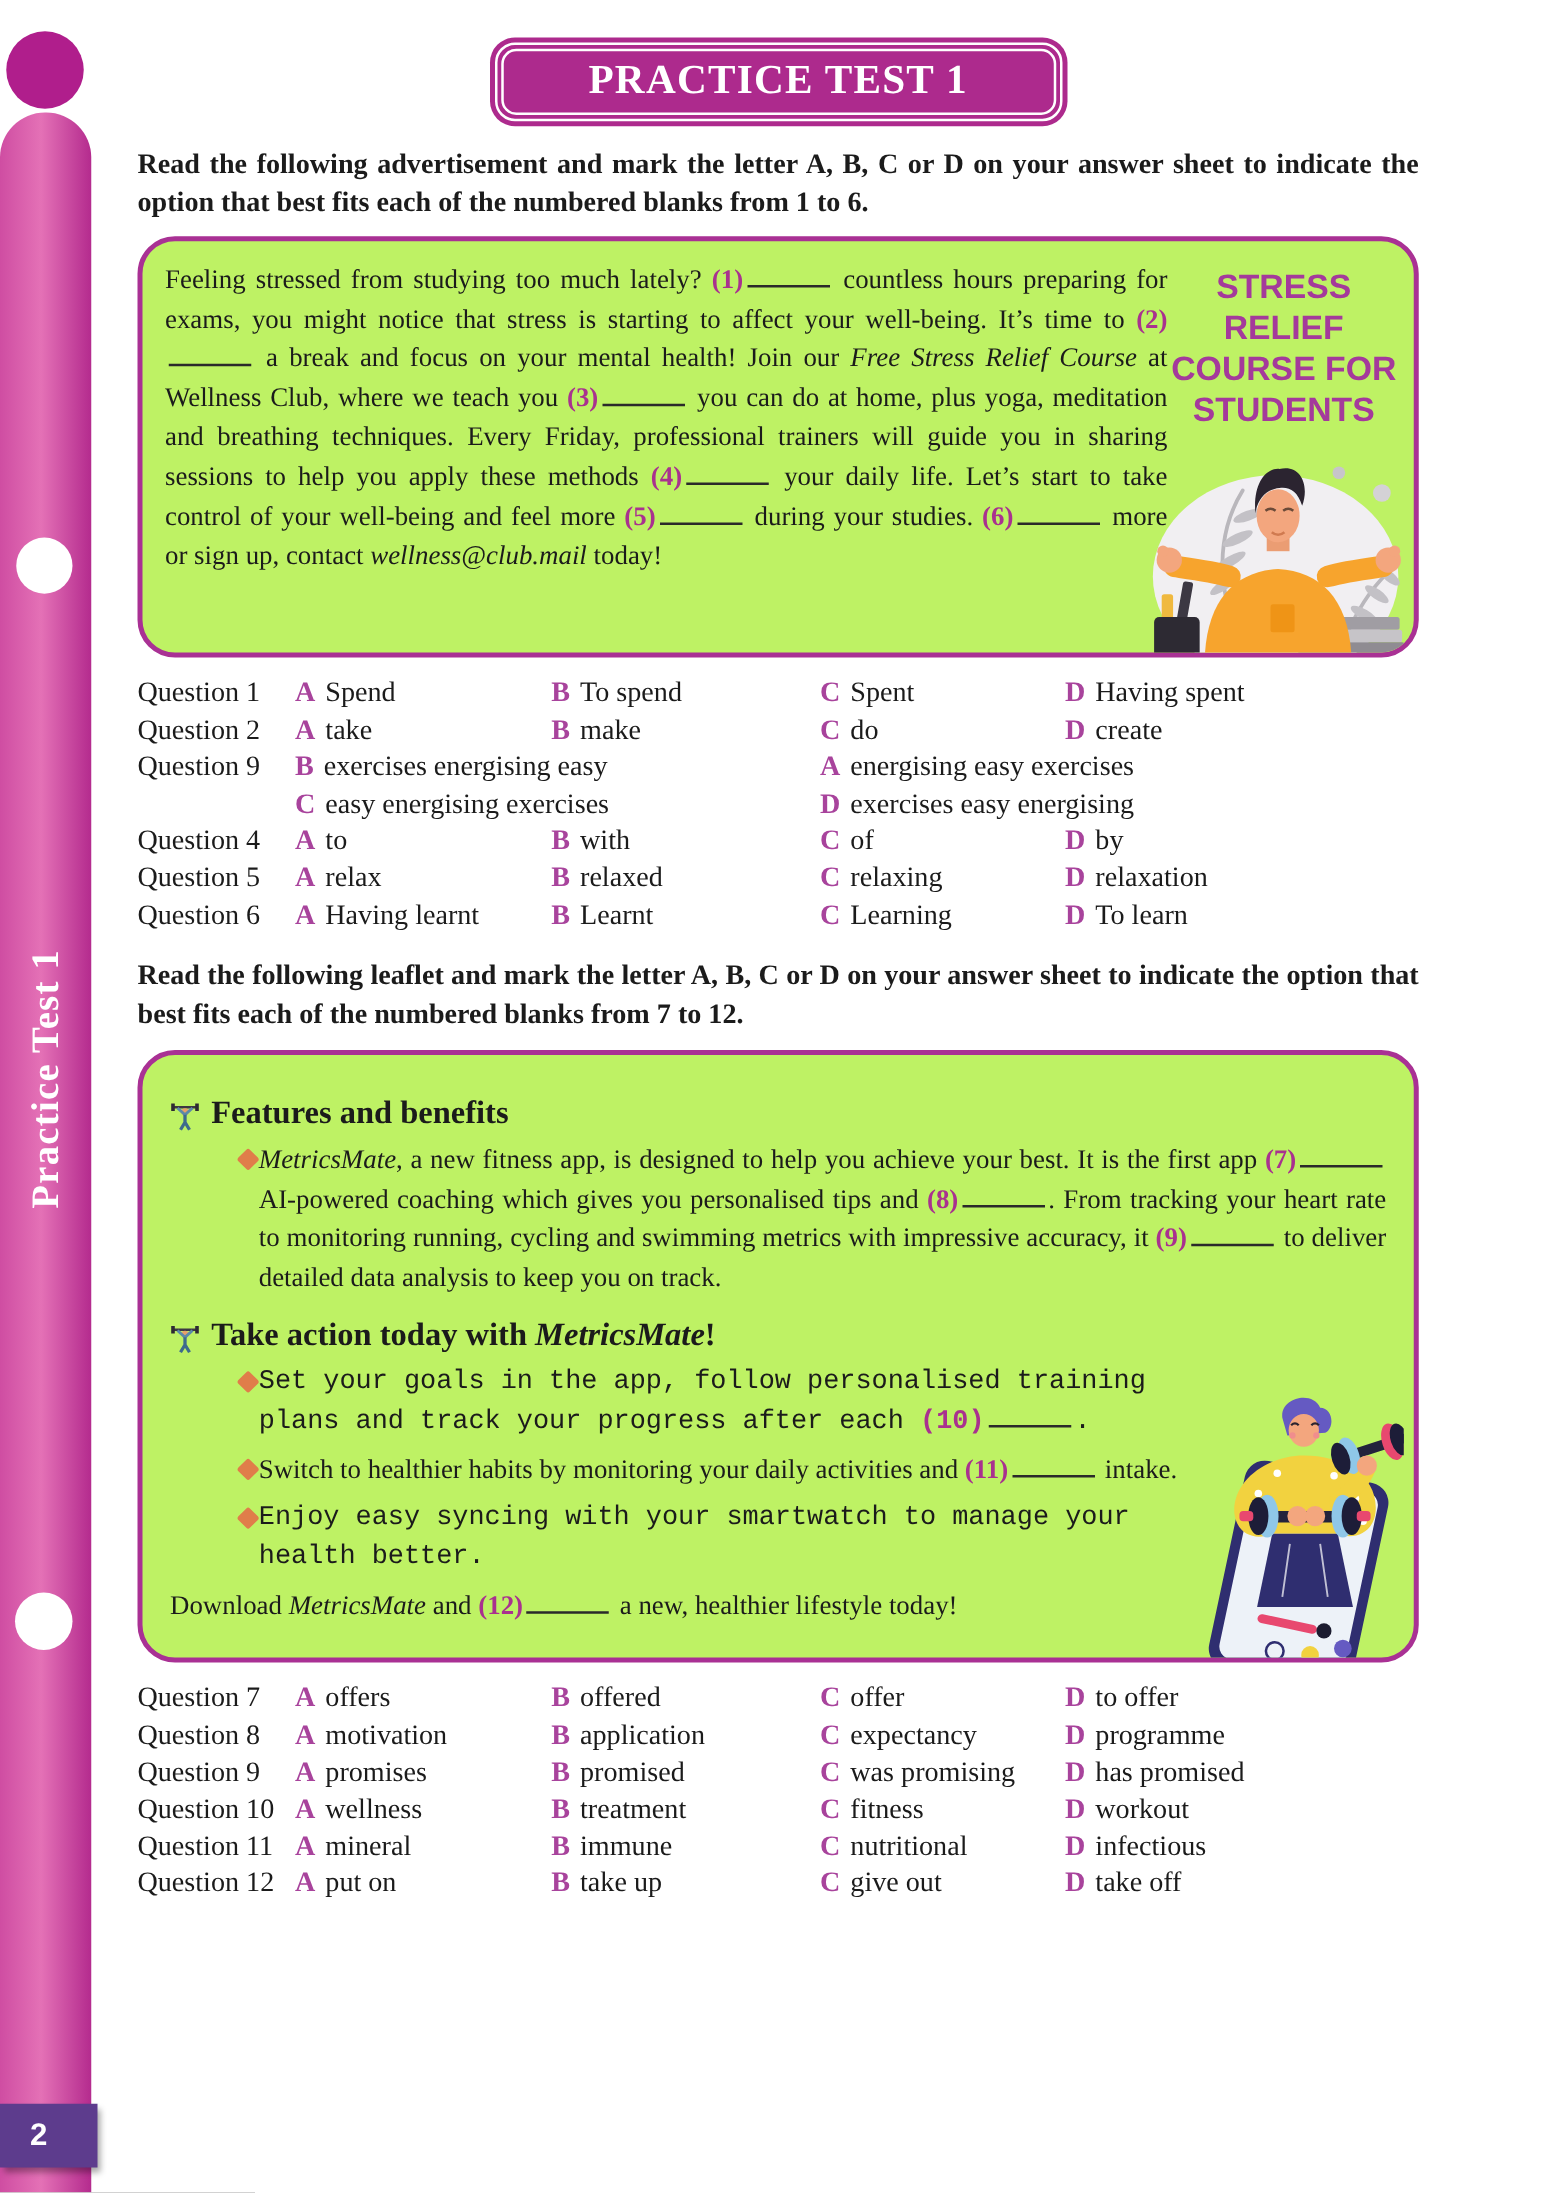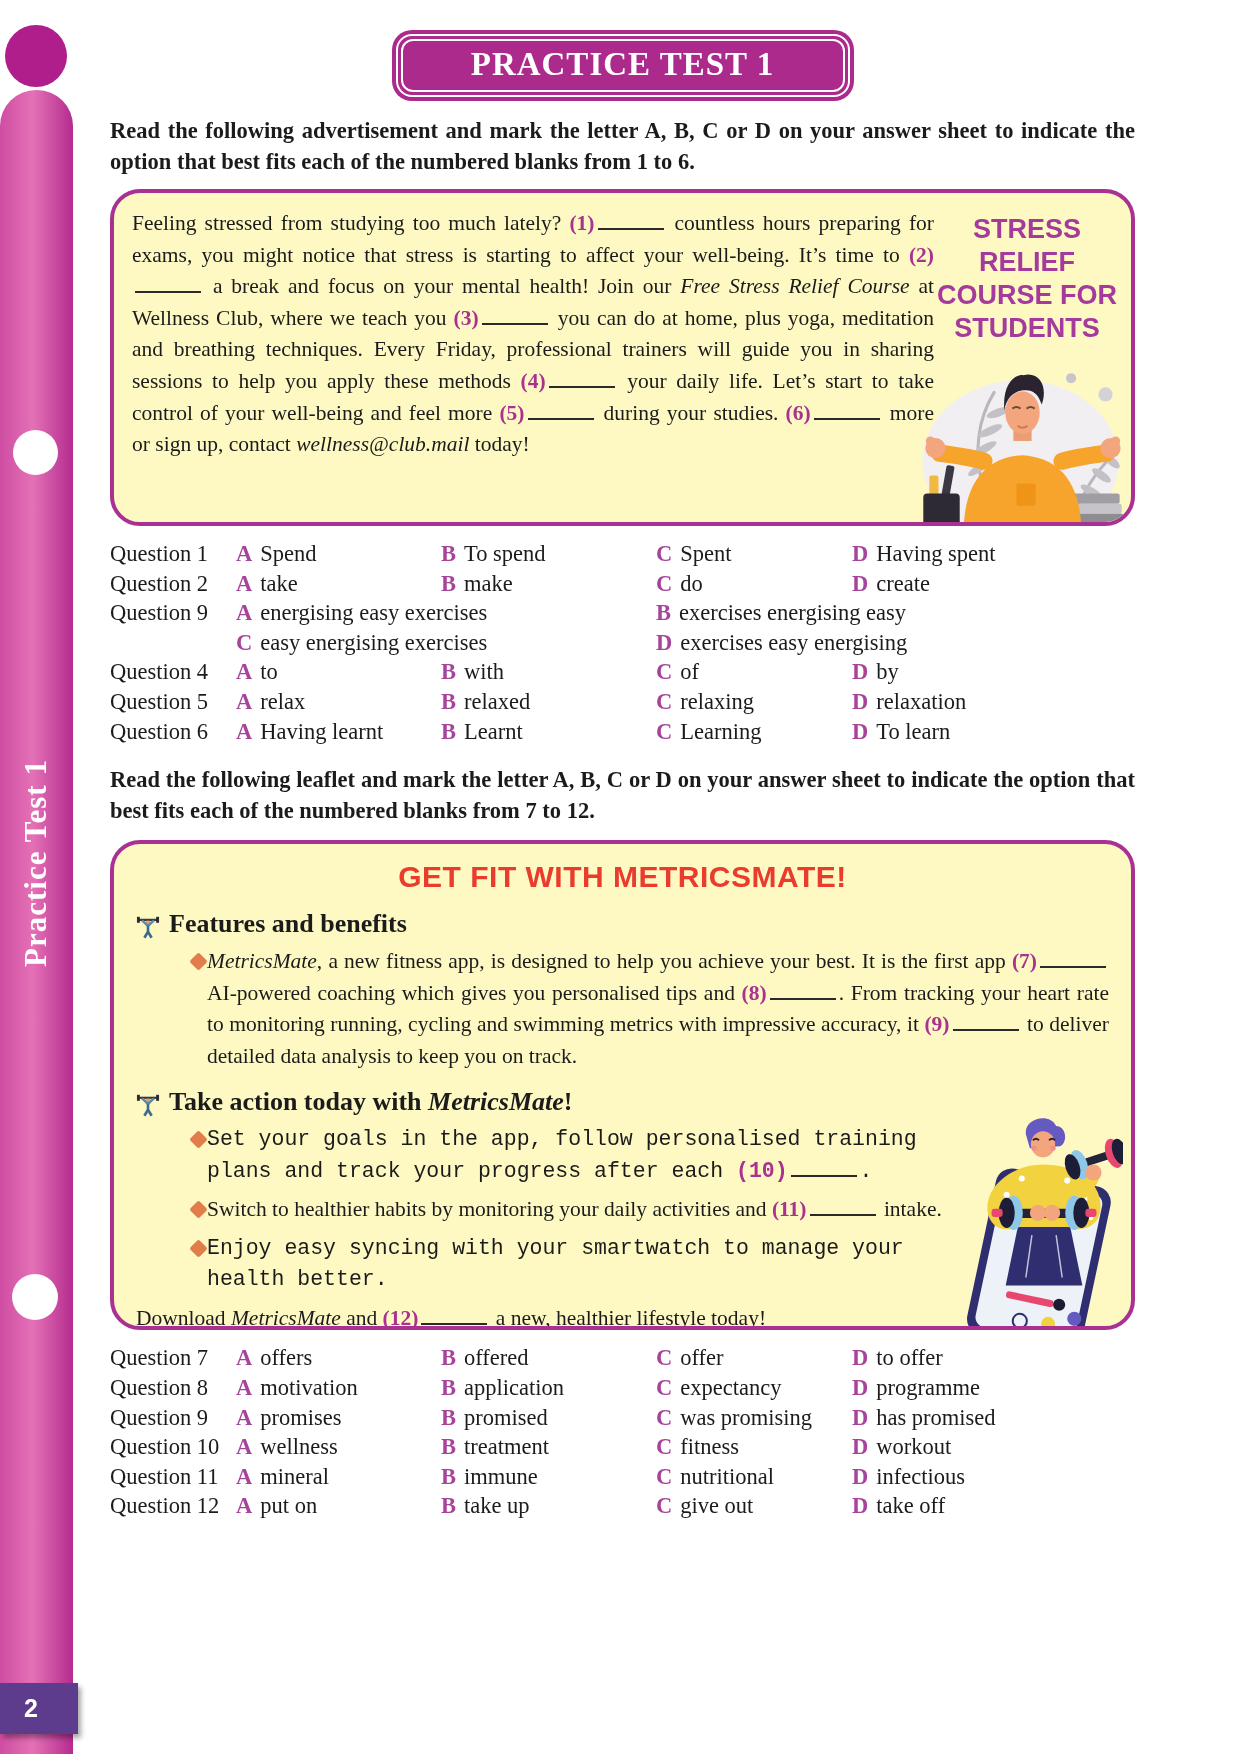--- a/index.html
+++ b/index.html
@@ -43,21 +43,21 @@
   .badge-title {
     text-align:center; color:#fff; font-weight:bold; font-size:33px; letter-spacing:1px;
   }
   .instructions {
     margin-top:14px; font-weight:bold; font-size:22.5px; line-height:1.38;
     text-align:justify;
   }
   
   .round-box {
     position:relative; border:4px solid #a93194; border-radius:30px;
-    overflow:hidden; background:#fef9c3;
+    overflow:hidden; background:#bef264;
   }
   .ad-box { margin-top:12px; height:337px; }
   .ad-text {
     position:absolute; left:18px; top:15px; width:802px;
     font-size:21.5px; line-height:31.6px; text-align:justify;
   }
   .ad-title {
     position:absolute; right:14px; top:20px; width:180px;
     text-align:center; font-family:"Liberation Sans", sans-serif;
     font-weight:bold; font-size:27px; line-height:1.22; color:#a43a9b;
@@ -179,22 +179,22 @@
         <div class="qopt"><span class="qletter">A</span><span class="qtext">Spend</span></div>
         <div class="qopt"><span class="qletter">B</span><span class="qtext">To spend</span></div>
         <div class="qopt"><span class="qletter">C</span><span class="qtext">Spent</span></div>
         <div class="qopt"><span class="qletter">D</span><span class="qtext">Having spent</span></div>
         <div class="qlabel">Question 2</div>
         <div class="qopt"><span class="qletter">A</span><span class="qtext">take</span></div>
         <div class="qopt"><span class="qletter">B</span><span class="qtext">make</span></div>
         <div class="qopt"><span class="qletter">C</span><span class="qtext">do</span></div>
         <div class="qopt"><span class="qletter">D</span><span class="qtext">create</span></div>
         <div class="qlabel">Question 9</div>
+        <div class="qopt wide"><span class="qletter">B</span><span class="qtext">exercises energising easy</span></div>
         <div class="qopt wide"><span class="qletter">A</span><span class="qtext">energising easy exercises</span></div>
-        <div class="qopt wide"><span class="qletter">B</span><span class="qtext">exercises energising easy</span></div>
         <div class="qlabel"></div>
         <div class="qopt wide"><span class="qletter">C</span><span class="qtext">easy energising exercises</span></div>
         <div class="qopt wide"><span class="qletter">D</span><span class="qtext">exercises easy energising</span></div>
         <div class="qlabel">Question 4</div>
         <div class="qopt"><span class="qletter">A</span><span class="qtext">to</span></div>
         <div class="qopt"><span class="qletter">B</span><span class="qtext">with</span></div>
         <div class="qopt"><span class="qletter">C</span><span class="qtext">of</span></div>
         <div class="qopt"><span class="qletter">D</span><span class="qtext">by</span></div>
         <div class="qlabel">Question 5</div>
         <div class="qopt"><span class="qletter">A</span><span class="qtext">relax</span></div>
@@ -204,21 +204,20 @@
         <div class="qlabel">Question 6</div>
         <div class="qopt"><span class="qletter">A</span><span class="qtext">Having learnt</span></div>
         <div class="qopt"><span class="qletter">B</span><span class="qtext">Learnt</span></div>
         <div class="qopt"><span class="qletter">C</span><span class="qtext">Learning</span></div>
         <div class="qopt"><span class="qletter">D</span><span class="qtext">To learn</span></div>
       </div>
 
     <p class="instructions" style="margin-top:18px;">Read the following leaflet and mark the letter A, B, C or D on your answer sheet to indicate the option that best fits each of the numbered blanks from 7 to 12.</p>
 
     <div class="round-box leaflet-box">
-      <div class="lf-title">GET FIT WITH METRICSMATE!</div>
 
       <div class="lf-heading">
         <svg class="lifter-icon" viewBox="0 0 20 20">
           <line x1="2" y1="4" x2="18" y2="4" stroke="#3c3843" stroke-width="1.8"></line>
           <rect x="0.8" y="1.5" width="2.4" height="5" fill="#2d2a33"></rect>
           <rect x="16.8" y="1.5" width="2.4" height="5" fill="#2d2a33"></rect>
           <circle cx="10" cy="7" r="2.4" fill="#e8a06a"></circle>
           <path d="M10 9 L5 4.5 M10 9 L15 4.5" stroke="#5b8aa8" stroke-width="2" fill="none"></path>
           <path d="M10 9 L10 14 M10 14 L7 19 M10 14 L13 19" stroke="#3e6b8c" stroke-width="2.2" fill="none"></path>
         </svg>

